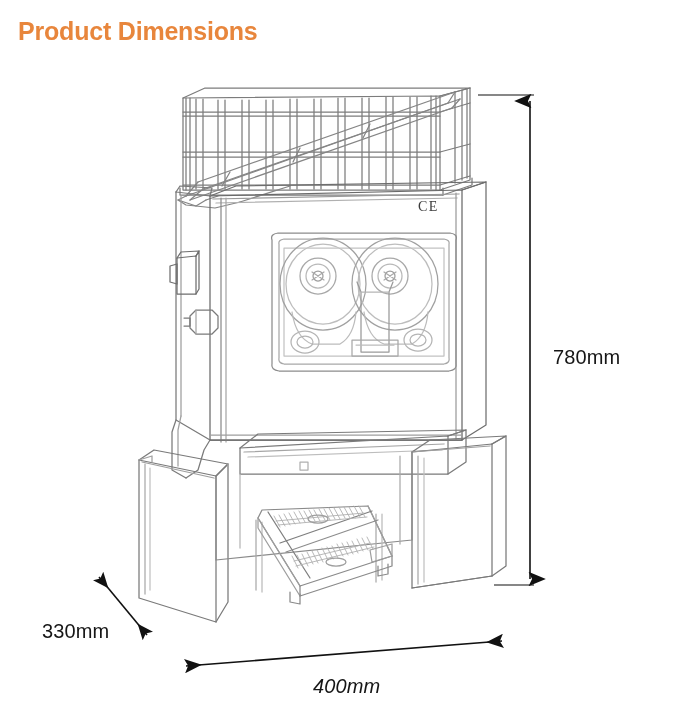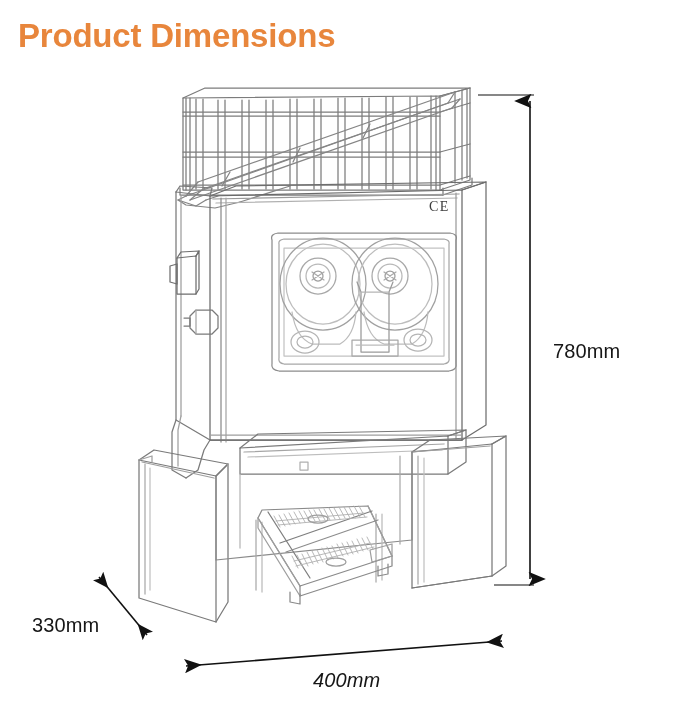--- a/index.html
+++ b/index.html
@@ -21,21 +21,21 @@
     position: absolute;
     inset: 0;
     background: #ffffff;
   }
 
   
   .title {
     position: absolute;
     left: 18px;
     top: 18px;
-    font-size: 33px;
+    font-size: 25px;
     font-weight: bold;
     letter-spacing: -0.2px;
     color: #e8863c;
     white-space: nowrap;
     line-height: 1.1;
   }
 
   
   .drawing {
     position: absolute;
@@ -51,28 +51,29 @@
   }
 
   
   .dim-label {
     position: absolute;
     font-size: 20px;
     color: #161616;
     white-space: nowrap;
     line-height: 1;
     letter-spacing: 0.1px;
+    margin-top: 6px;
   }
   .dim-height { left: 553px; top: 341px; }
   .dim-width  { left: 313px; top: 670px; font-style: italic; }
-  .dim-depth  { left: 32px;  top: 615px; }
+  .dim-depth  { left: 42px;  top: 615px; }
 
   .ce-mark {
     position: absolute;
-    left: 429px;
+    left: 418px;
     top: 199px;
     font-size: 14px;
     color: #3c3c3c;
     letter-spacing: 1.4px;
     font-family: "Liberation Serif", serif;
     white-space: nowrap;
   }
 </style>
 </head>
 <body>

